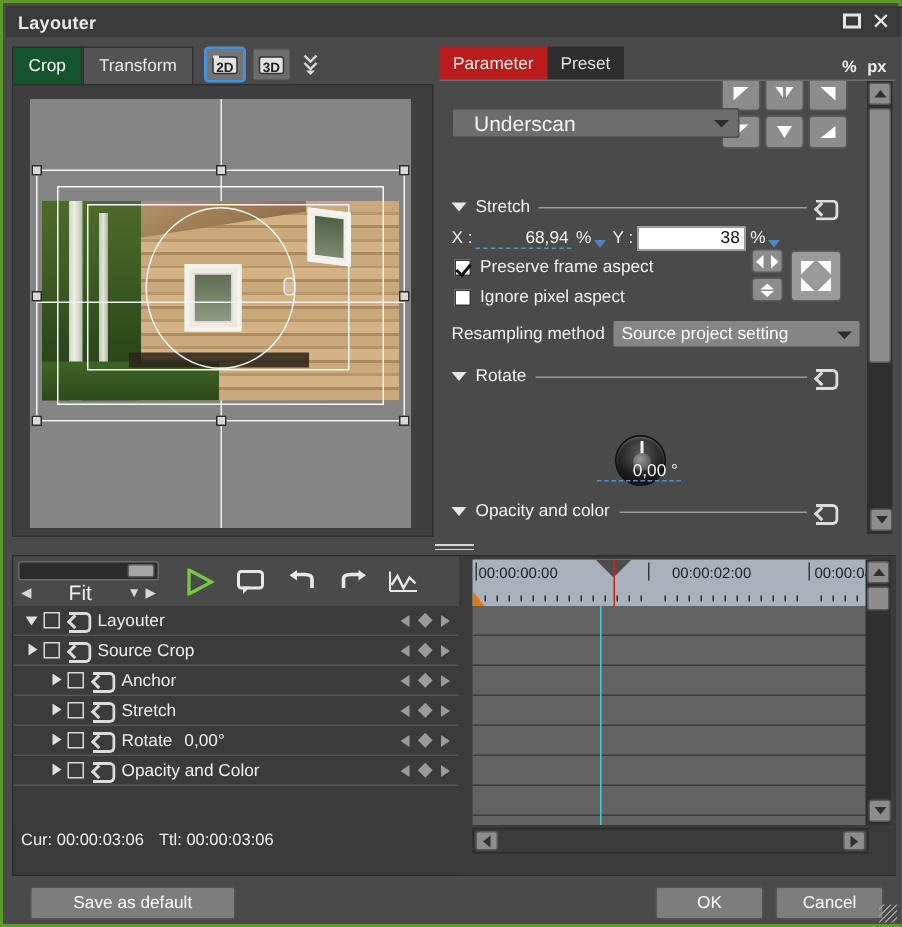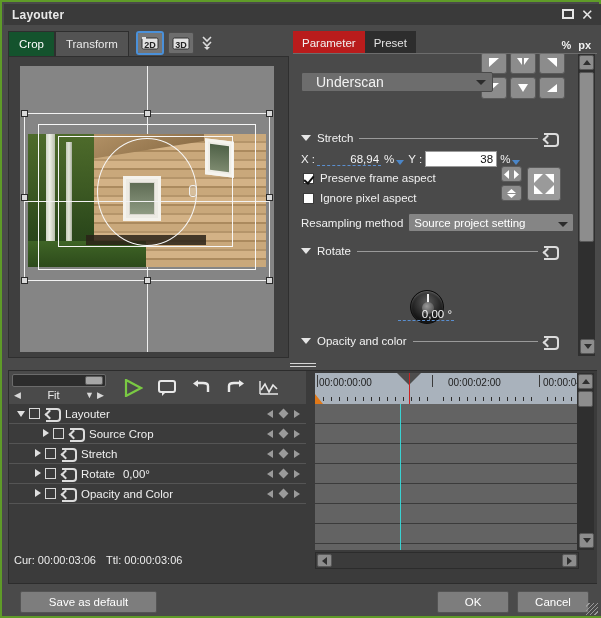--- a/index.html
+++ b/index.html
@@ -121,21 +121,21 @@
 
   
   .bottom{position:absolute;left:4px;top:345px;width:589px;height:214px;background:#3b3b3b;border:1px solid #2c2c2c;}
   .tl-left{position:absolute;left:0;top:0;width:297px;height:212px;}
   .tl-toolbar{position:absolute;left:0;top:0;width:297px;height:33px;background:#4a4a4a;display:flex;align-items:center;}
   .zoomgroup{width:100px;height:32px;padding:2px 3px;}
   .zslider{width:94px;height:13px;background:#2c2c2c;border:1px solid #6b6b6b;border-radius:2px;position:relative;}
   .zslider .zt{position:absolute;right:2px;top:1px;width:18px;height:9px;background:#a6a6a6;border:1px solid #5c5c5c;border-radius:2px;}
   .fitrow{display:flex;align-items:center;width:94px;height:15px;margin-top:1px;background:#4a4a4a;}
   .fitrow .a{width:11px;text-align:center;color:#d8d8d8;font-size:9px;}
-  .fitrow .m{flex:1;text-align:center;font-size:11px;color:#ededed;}
+  .fitrow .m{flex:1;text-align:center;font-size:14px;color:#ededed;}
   .tbicons{display:flex;align-items:center;gap:14px;margin-left:14px;}
   .ticon{width:20px;height:20px;display:flex;align-items:center;justify-content:center;}
 
   .tree{position:absolute;left:0;top:33px;width:297px;height:146px;background:#3b3b3b;}
   .trow{height:20px;display:flex;align-items:center;border-bottom:1px solid #555;position:relative;}
   .trow .exp{width:16px;display:flex;align-items:center;justify-content:center;}
   .trow .tcb{width:11px;height:11px;background:#3b3b3b;border:1px solid #d8d8d8;}
   .trow .ri{margin:0 6px;}
   .trow .tlbl{font-size:11.5px;color:#efefef;}
   .trow .tval{font-size:11.5px;color:#efefef;margin-left:8px;}
@@ -478,29 +478,44 @@
               </span>
             <span class="tcb"></span>
             <span class="ri reseticon"></span>
             <span class="tlbl">Layouter</span>
             <span class="kfnav">
                 <span class="kf-l"></span>
                 <span class="kf-d"></span>
                 <span class="kf-r"></span>
               </span>
           </div>
-          <div class="trow" style="padding-left:28px;">
+          <div class="trow" style="padding-left:4px;">
             <span class="exp">
                 <svg width="9" height="9">
                   <polygon points="2,0 2,8 8,4" fill="#e0e0e0"></polygon>
                 </svg>
               </span>
             <span class="tcb"></span>
             <span class="ri reseticon"></span>
             <span class="tlbl">Source Crop</span>
+            <span class="kfnav">
+                <span class="kf-l"></span>
+                <span class="kf-d"></span>
+                <span class="kf-r"></span>
+              </span>
+          </div>
+          <div class="trow" style="padding-left:20px;">
+            <span class="exp">
+                <svg width="9" height="9">
+                  <polygon points="2,0 2,8 8,4" fill="#e0e0e0"></polygon>
+                </svg>
+              </span>
+            <span class="tcb"></span>
+            <span class="ri reseticon"></span>
+            <span class="tlbl">Anchor</span>
             <span class="kfnav">
                 <span class="kf-l"></span>
                 <span class="kf-d"></span>
                 <span class="kf-r"></span>
               </span>
           </div>
           <div class="trow" style="padding-left:20px;">
             <span class="exp">
                 <svg width="9" height="9">
                   <polygon points="2,0 2,8 8,4" fill="#e0e0e0"></polygon>

